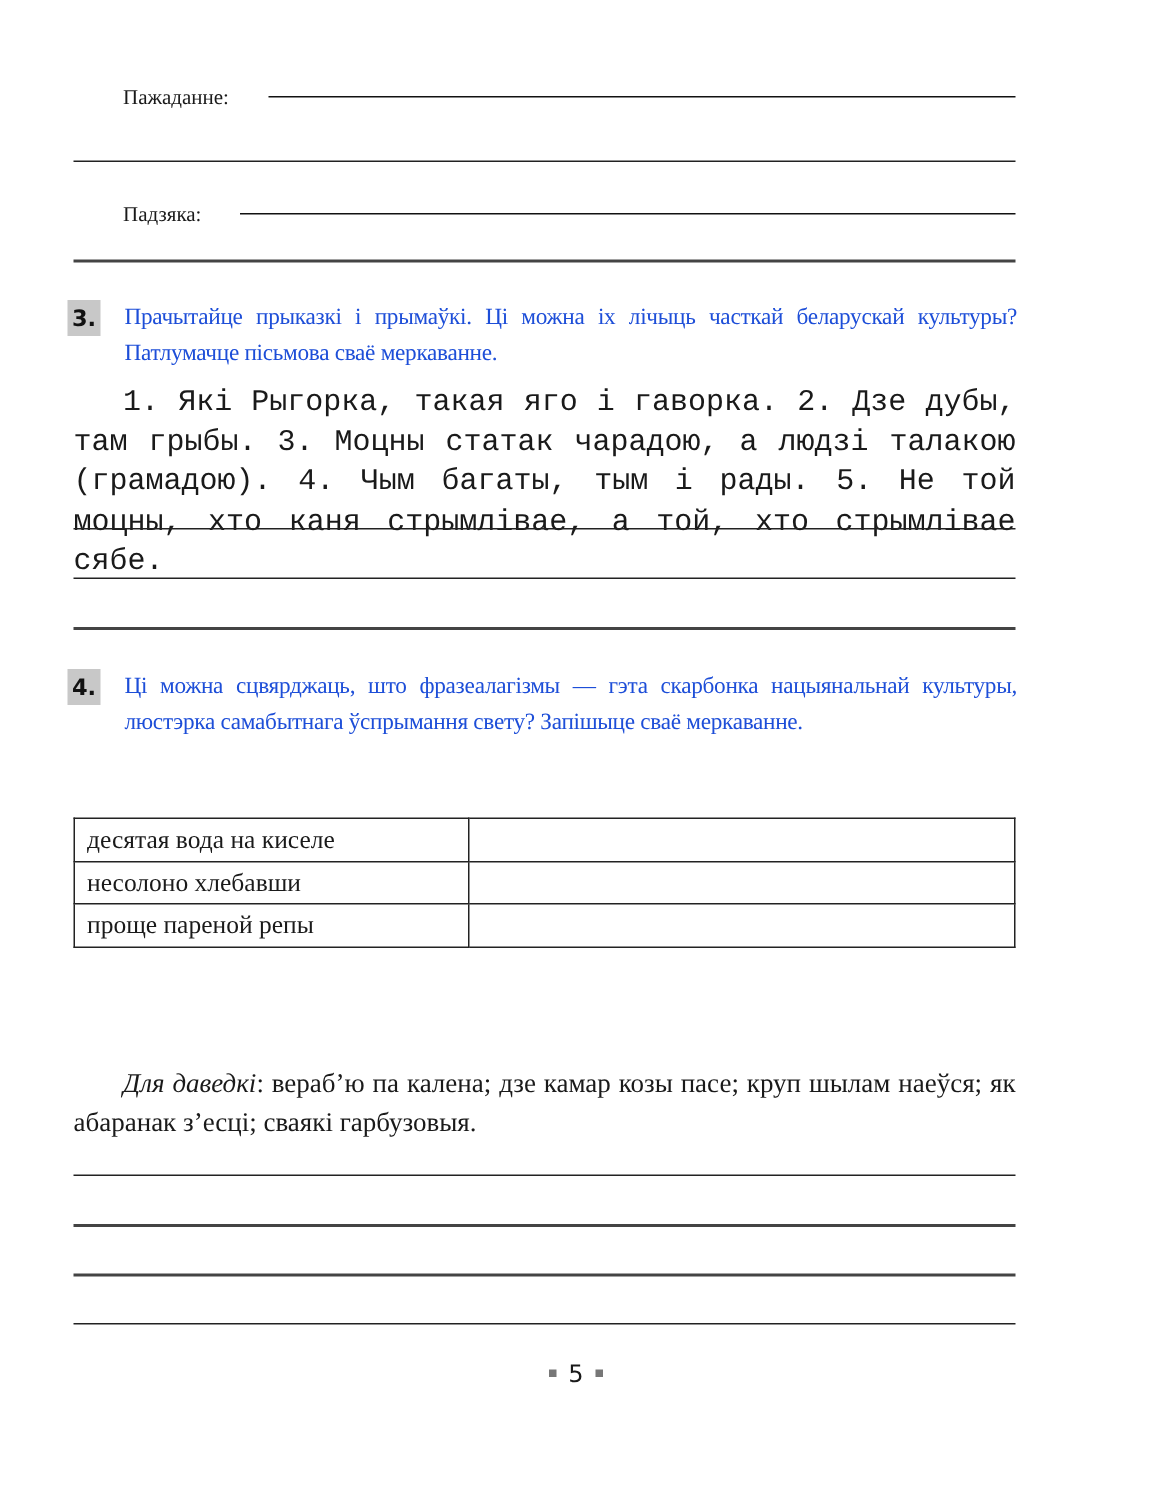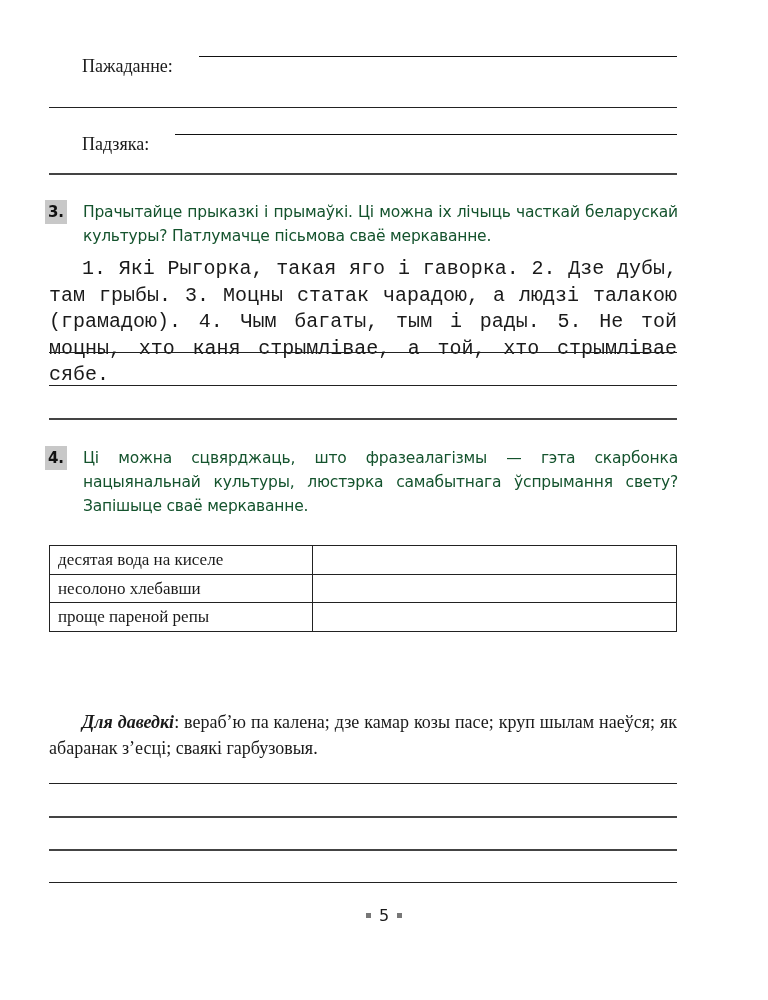--- a/index.html
+++ b/index.html
@@ -1,37 +1,37 @@
 <!DOCTYPE html>
 <html><head>
   <meta charset="utf-8">
   <style>
     html, body { margin: 0; padding: 0; background: #ffffff; }
     body { width: 768px; height: 1000px; position: relative; overflow: hidden; color: #1a1a1a; }
     .serif { font-family: "Liberation Serif", "DejaVu Serif", serif; }
     .sans { font-family: "DejaVu Sans", "Liberation Sans", sans-serif; }
 
-    .field-row { position: absolute; left: 82px; right: 91px; display: flex; align-items: flex-start; font-size: 18px; gap: 20px; }
+    .field-row { position: absolute; left: 82px; right: 91px; display: flex; align-items: center; font-size: 14px; gap: 20px; }
     .field-label { white-space: nowrap; padding-right: 6px; line-height: 20px; }
     .field-line { flex: 1; border-bottom: 1.5px solid #111; height: 0; margin-bottom: 3px; }
 
     .rule { position: absolute; left: 49px; width: 628px; height: 0; border-top: 1.6px solid #222; }
     .rule.thick { border-top: 2px solid #444; }
 
     .task-num { position: absolute; left: 45px; width: 22px; height: 24px; background: #c8c8c8; font-weight: bold; font-size: 15px; line-height: 24px; text-align: center; color: #111; }
-    .task-text { position: absolute; left: 83px; width: 595px; font-size: 15.5px; line-height: 24px; text-align: justify; color: #14532d; letter-spacing: -0.2px; }
+    .task-text { position: absolute; left: 83px; width: 595px; font-size: 15.5px; line-height: 24px; text-align: justify; color: #1d4ed8; letter-spacing: -0.2px; font-family: Liberation Serif, serif; }
 
     .proverbs { position: absolute; left: 49px; width: 628px; font-size: 20px; line-height: 26.5px; text-align: justify; text-indent: 33px; font-family: Liberation Mono, monospace; }
 
     table.phr { position: absolute; left: 49px; top: 545px; width: 628px; border-collapse: collapse; }
     table.phr td { border: 1.5px solid #222; height: 27.5px; padding: 0 0 0 8px; font-size: 17px; line-height: 27px; vertical-align: middle; }
     table.phr td.ru { width: 254px; white-space: nowrap; }
 
     .reference { position: absolute; left: 49px; width: 628px; font-size: 18px; line-height: 26px; text-align: justify; text-indent: 33px; }
-    .reference i { font-style: italic; font-weight: bold; }
+    .reference i { font-style: italic; }
 
     .page-num { position: absolute; top: 906px; left: 0; width: 768px; text-align: center; font-size: 16px; display: flex; justify-content: center; align-items: center; gap: 8px; }
     .dot { display: inline-block; width: 5px; height: 5px; background: #777; }
   </style>
 </head>
 <body>
 
 <div class="field-row serif" style="top:56px;">
   <span class="field-label">Пажаданне:</span>
   <span class="field-line"></span>

